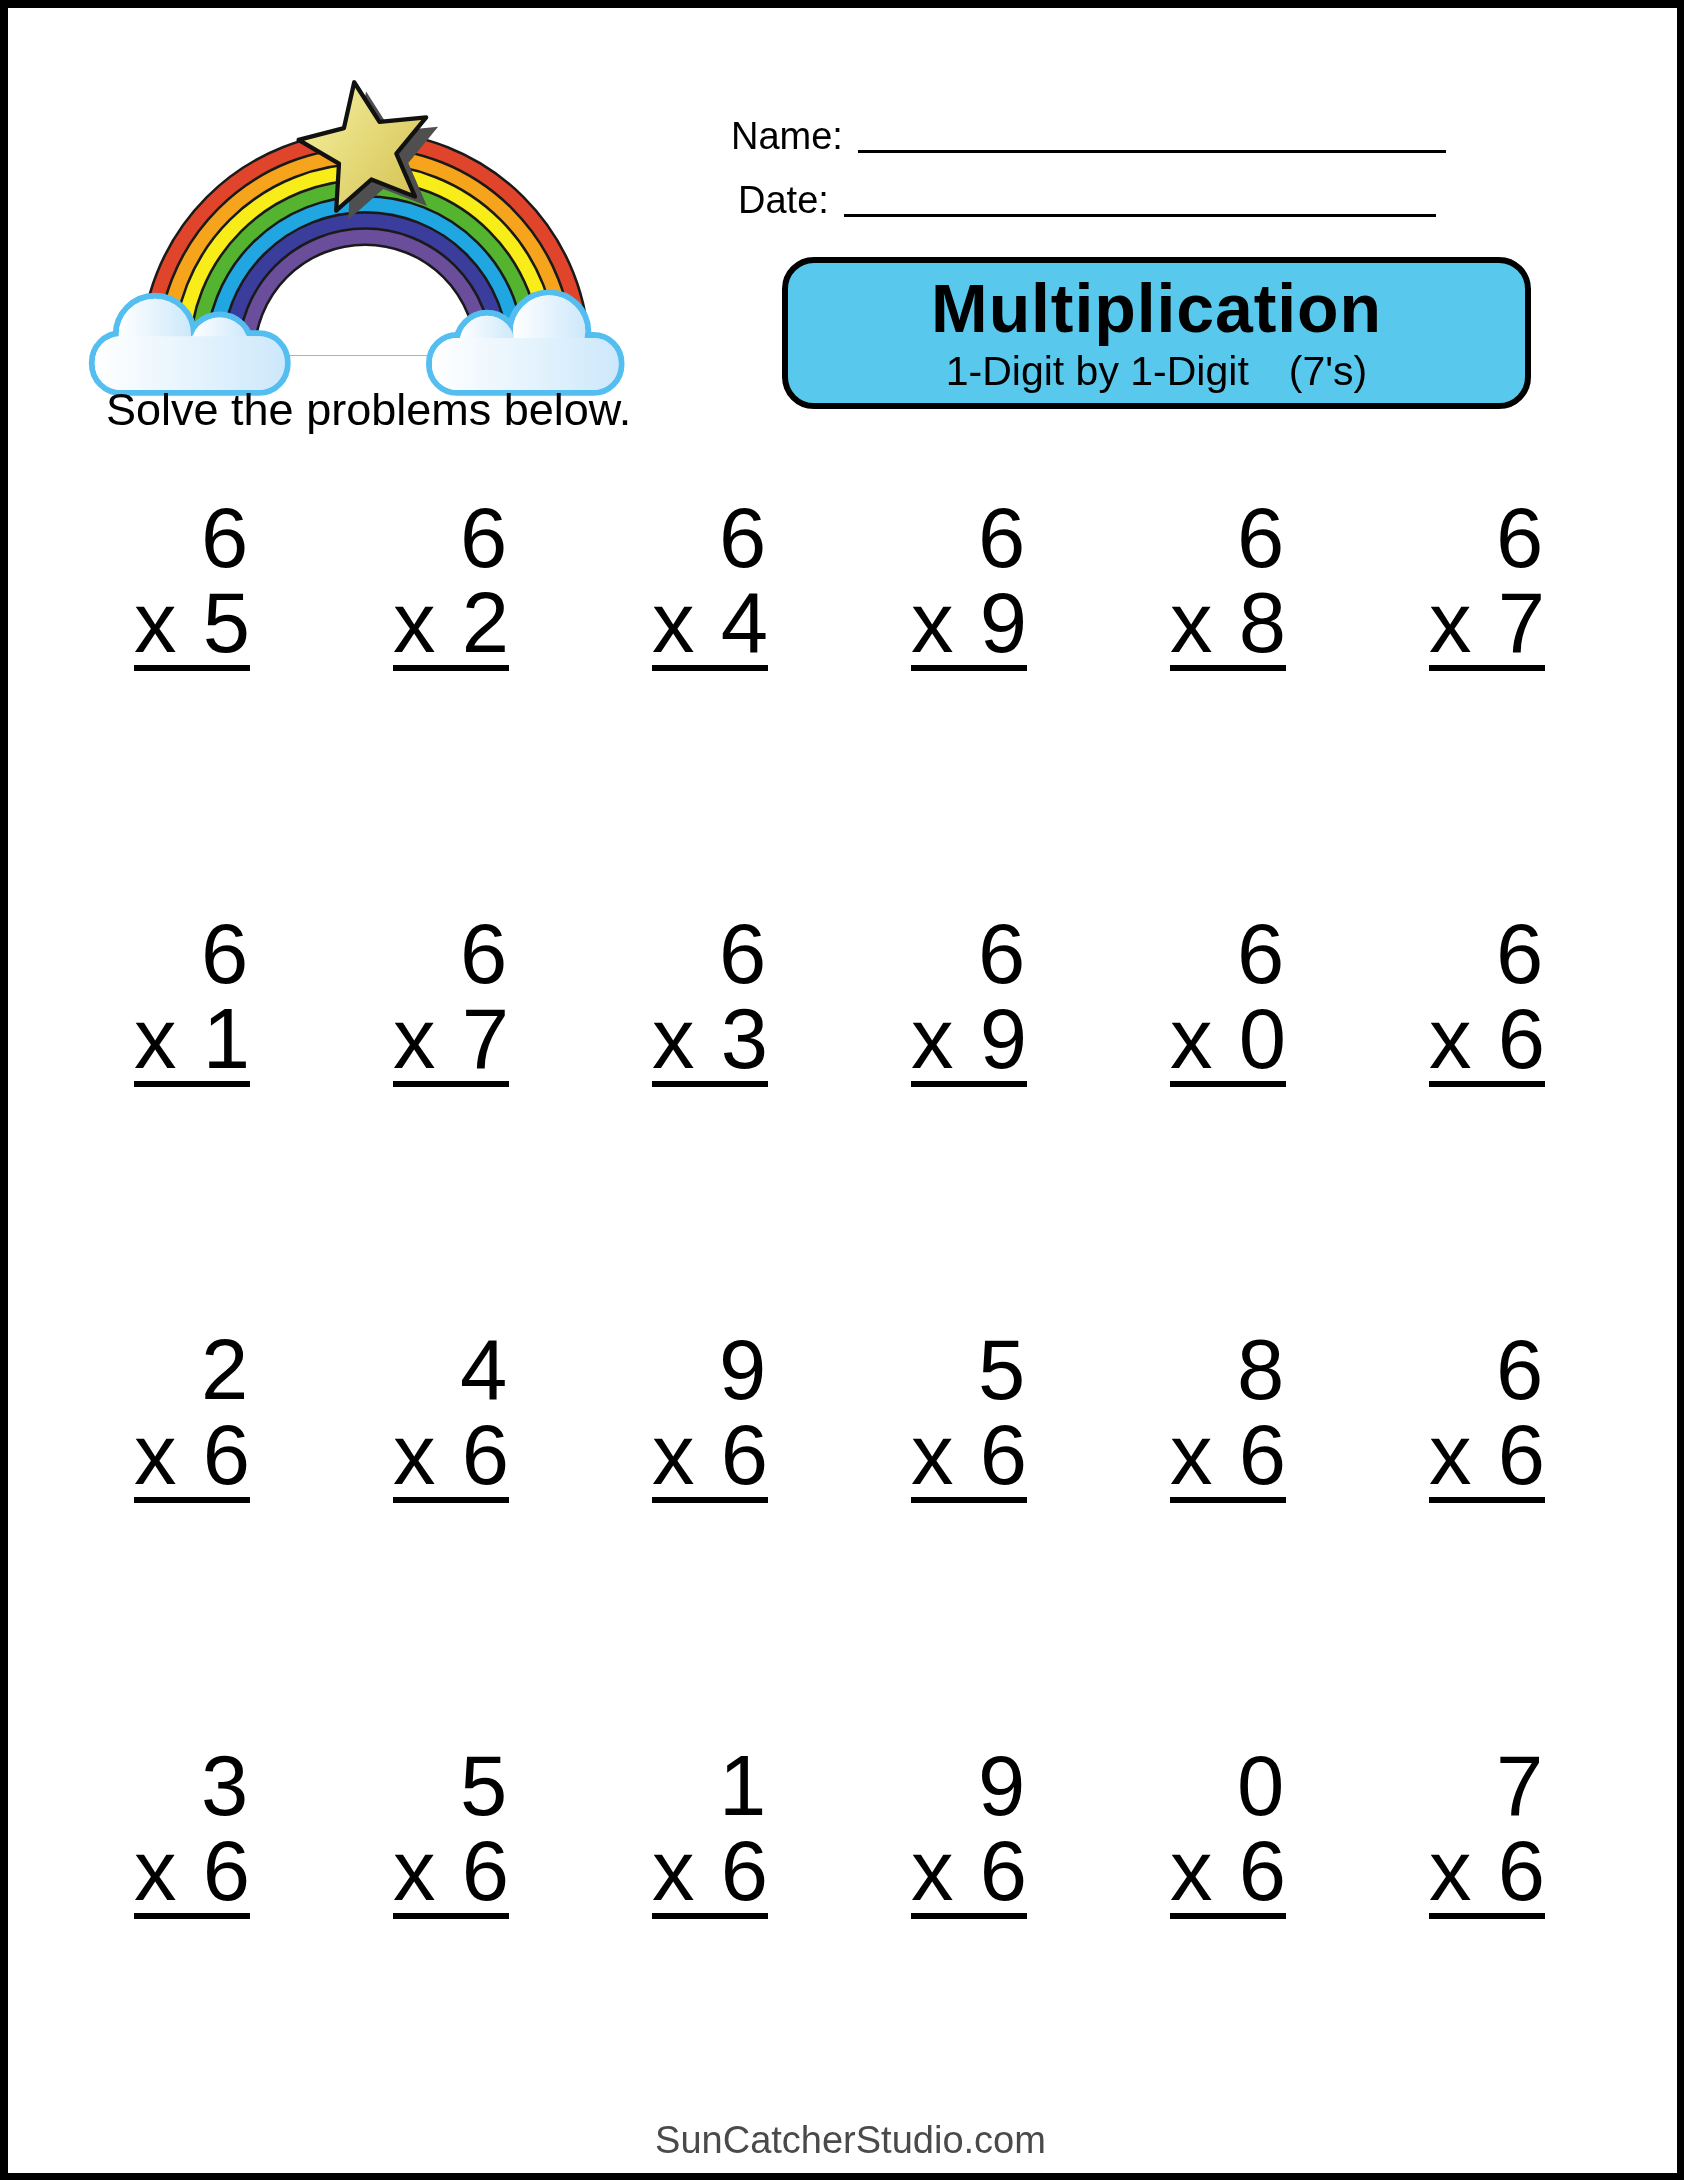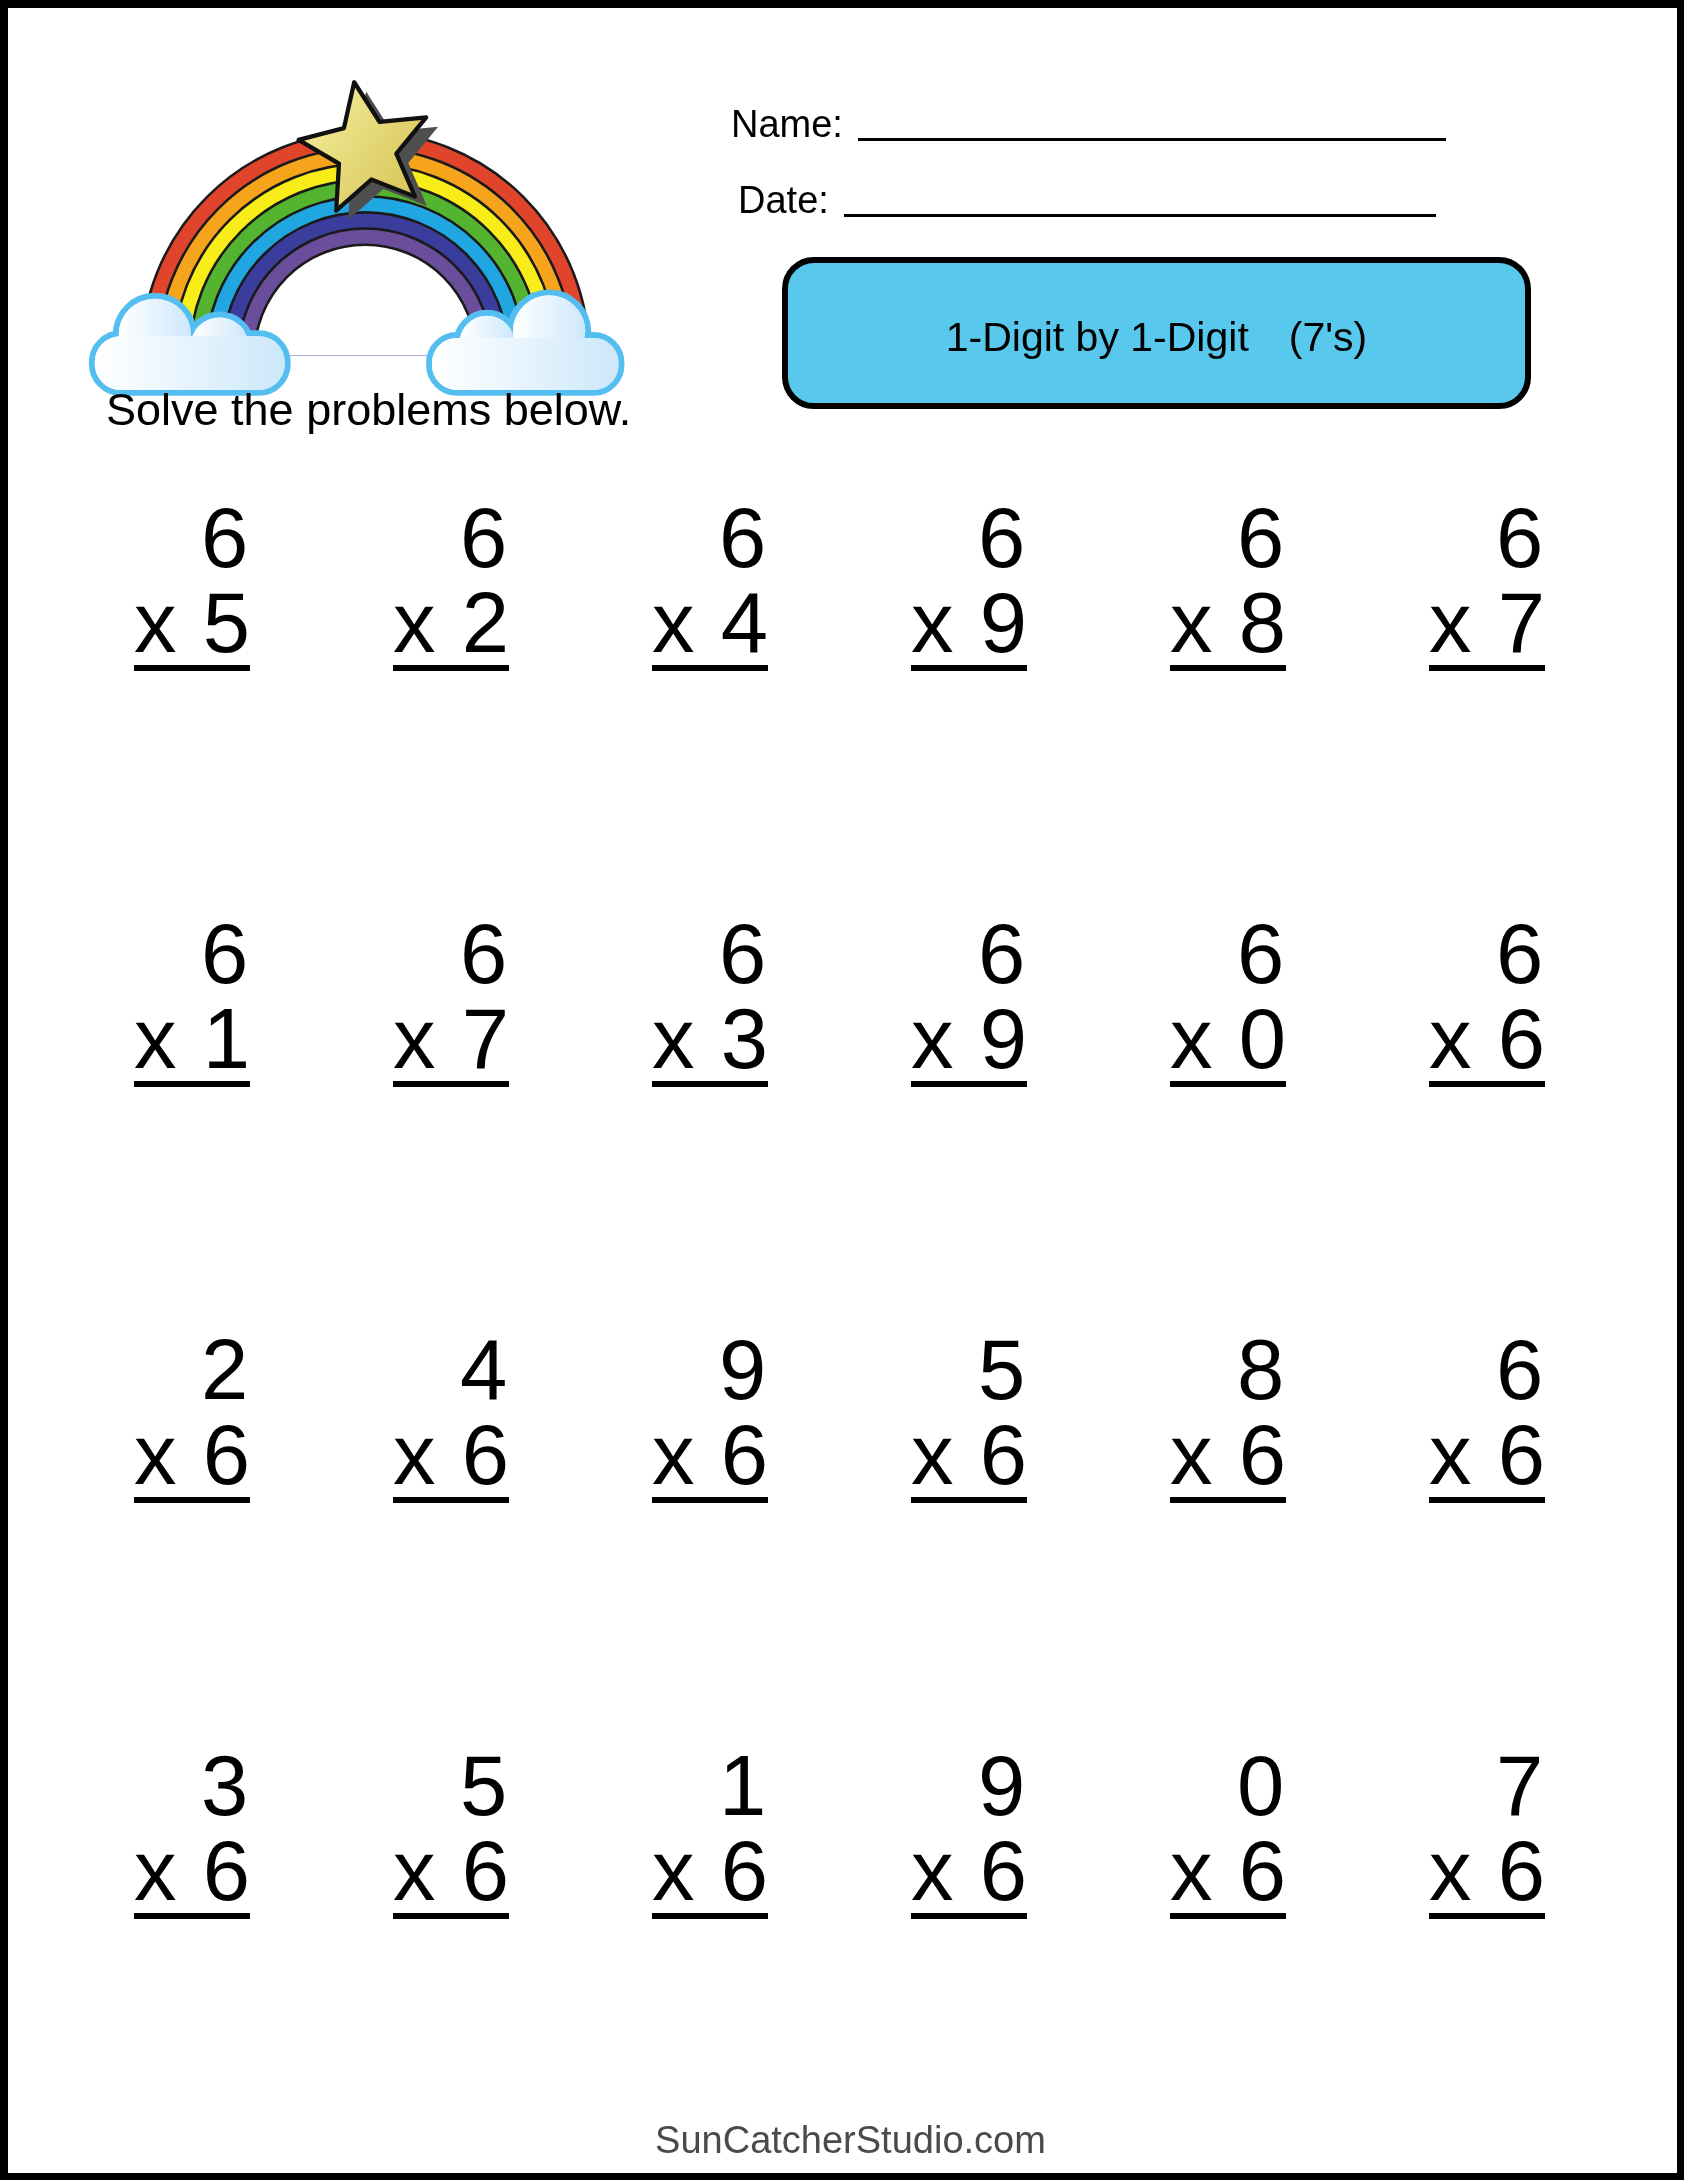--- a/index.html
+++ b/index.html
@@ -17,21 +17,21 @@
   }
   
   .rainbow-wrap{position:absolute;left:68px;top:64px;width:562px;height:358px;}
   .instruction{
     position:absolute;left:106px;top:385px;
     font-size:45px;color:#000;line-height:1.1;white-space:nowrap;
   }
   .field-row{position:absolute;display:flex;align-items:flex-end;}
   .field-label{font-size:38px;color:#000;line-height:1;}
   .field-line{height:0;border-bottom:3.4px solid #000;}
-  #name-row{left:731px;top:105px;}
+  #name-row{left:731px;top:117px;}
   #name-row .field-line{width:588px;margin-left:15.3px;margin-bottom:1.7px;}
   #date-row{left:738px;top:181px;}
   #date-row .field-line{width:592px;margin-left:15.3px;margin-bottom:1.7px;}
   .title-box{
     position:absolute;left:782px;top:257px;width:749px;height:152px;
     border:6.8px solid #000;border-radius:32px;box-sizing:border-box;
     display:flex;flex-direction:column;align-items:center;justify-content:center;
   }
   .title-main{font-size:68px;font-weight:bold;line-height:1;color:#000;letter-spacing:0.9px;}
   .title-sub{display:flex;gap:40px;margin-top:8.5px;}
@@ -137,20 +137,21 @@
   <div class="field-row" id="name-row">
     <span class="field-label">Name:</span>
     <span class="field-line"></span>
   </div>
   <div class="field-row" id="date-row">
     <span class="field-label">Date:</span>
     <span class="field-line"></span>
   </div>
 
   <div class="title-box" id="title-box" style="background: rgb(88, 200, 236);">
+    <div class="title-main">Multiplication</div>
     <div class="title-sub">
       <span>1-Digit by 1-Digit</span>
       <span>(7's)</span>
     </div>
   </div>
 
   <div class="grid">
     <div class="prob">
         <div class="top">6</div>
         <div class="bot">

